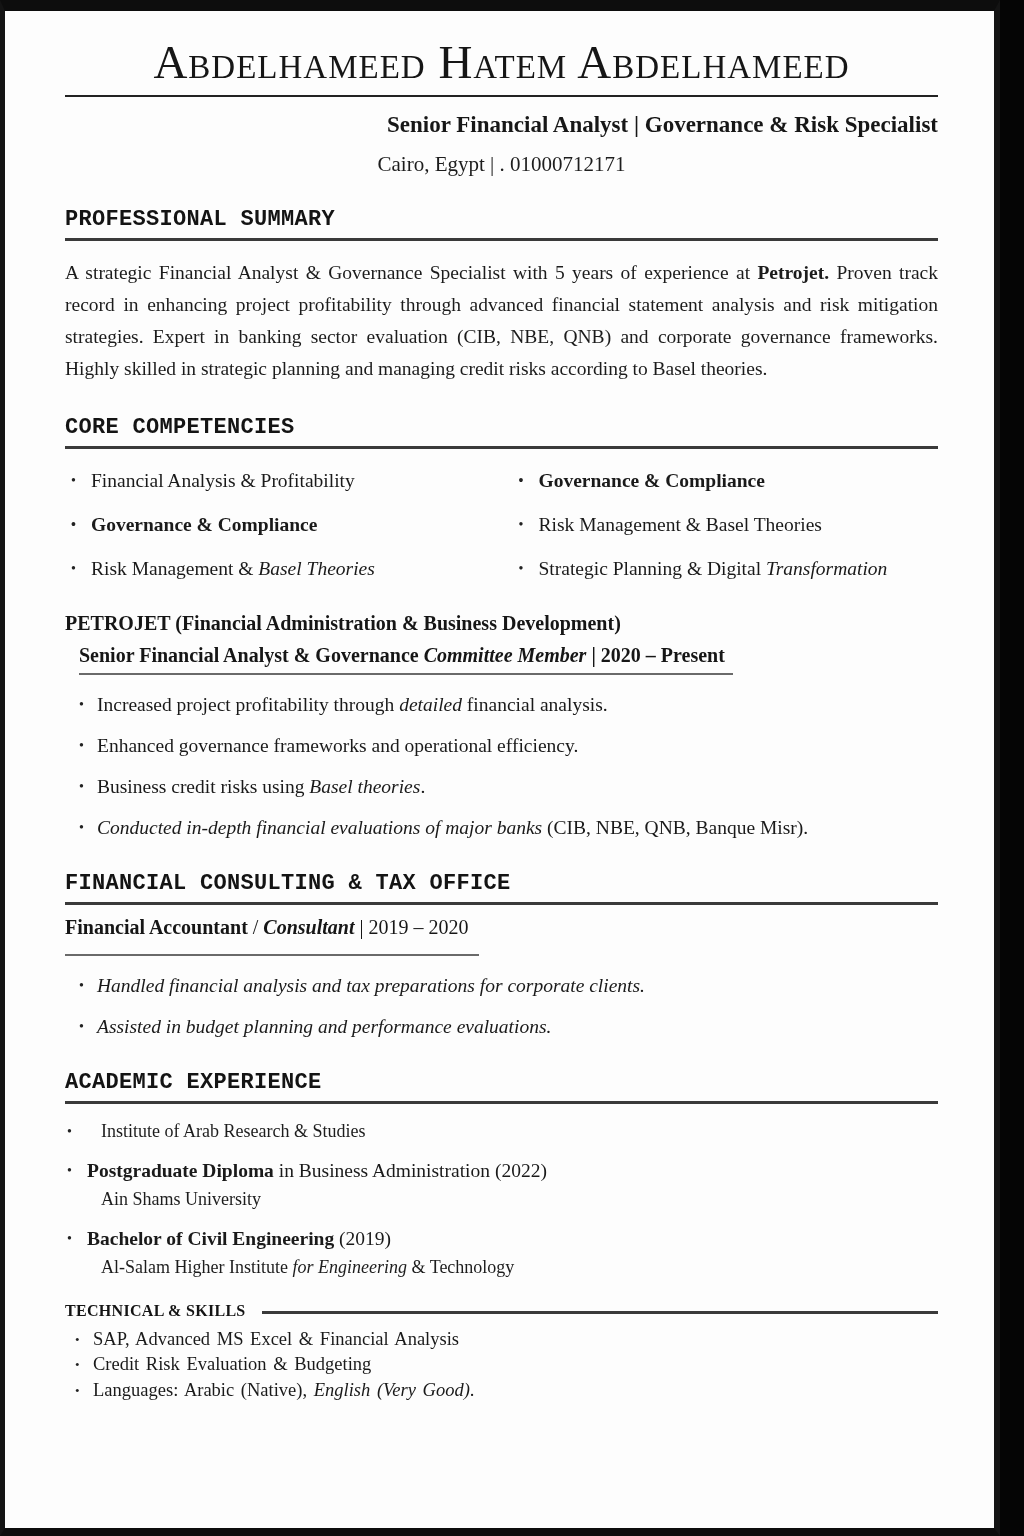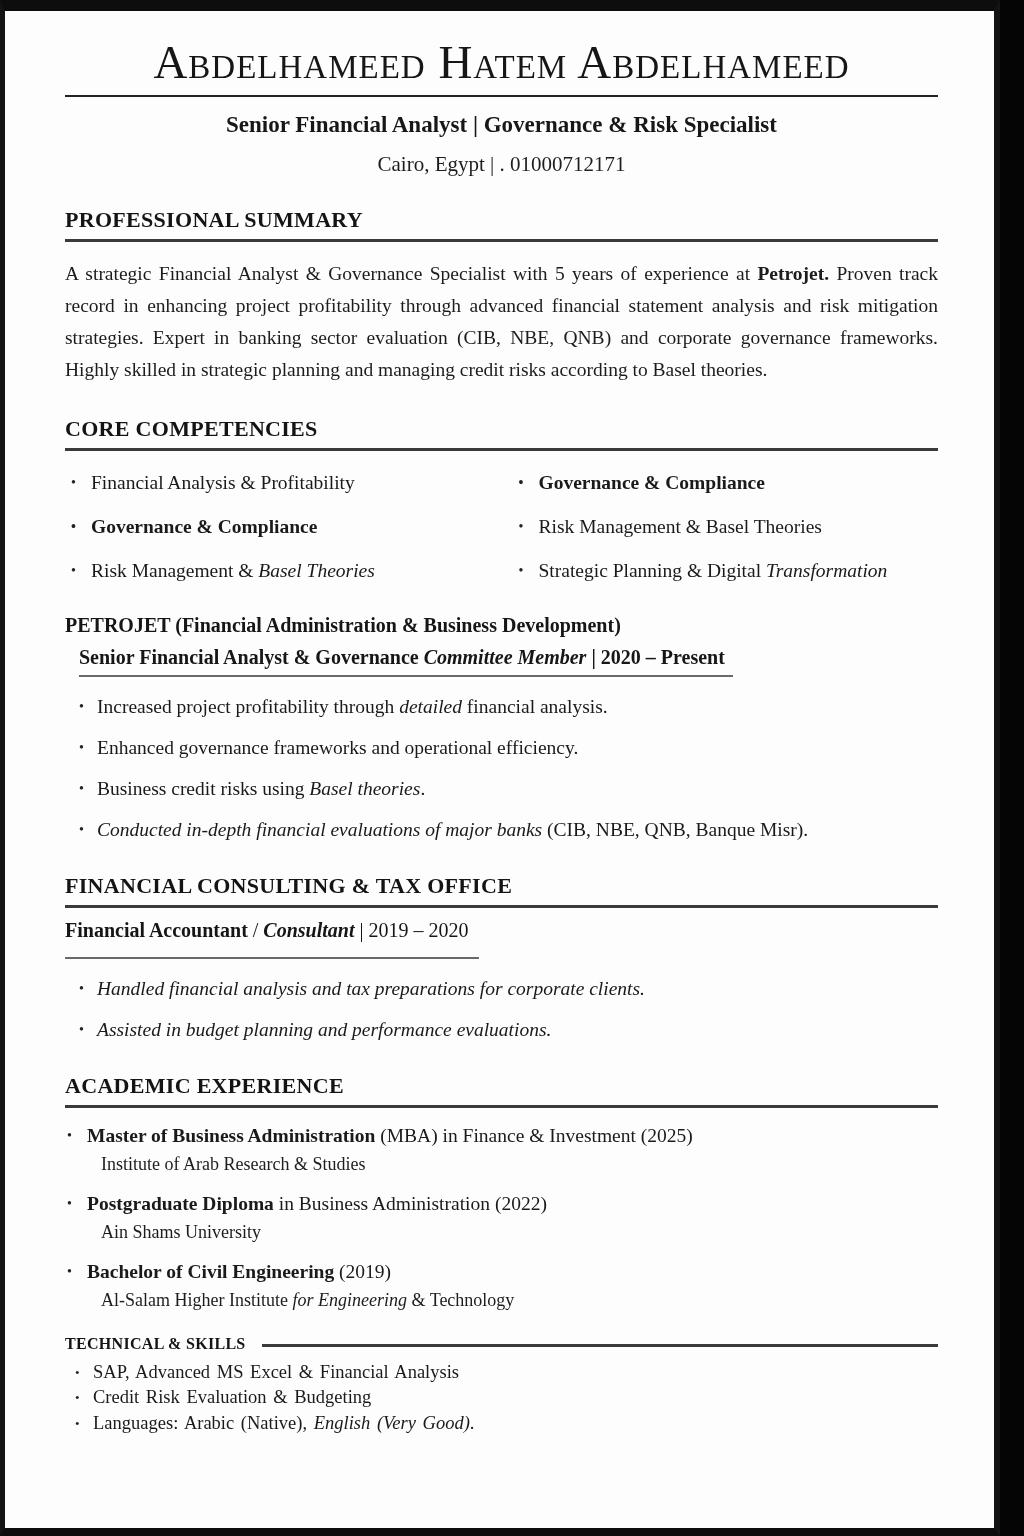--- a/index.html
+++ b/index.html
@@ -25,30 +25,31 @@
   .hdr { text-align:center; }
   .name {
     font-variant:small-caps;
     font-weight:normal;
     font-size:47px;
     letter-spacing:1px;
     line-height:1.1;
     color:#161616;
   }
   .name-rule { border-bottom:2px solid #222; margin-top:6px; }
-  .subtitle { margin-top:15px; font-size:23px; font-weight:bold; color:#171717; }
+  .subtitle { margin-top:15px; font-size:23px; font-weight:bold; color:#171717;text-align:right; }
   .contact  { margin-top:14px; font-size:21px; color:#1d1d1d; }
 
   
   section { margin-top:30px; }
   h2.sec {
     font-size:22px; font-weight:bold; letter-spacing:.3px;
     color:#141414;
     border-bottom:3px solid #3a3a3a;
     padding-bottom:6px;
+    font-family:Liberation Mono, monospace;
   }
   h2.sec-inline {
     font-size:16px; font-weight:bold; letter-spacing:.3px; color:#141414;
     display:flex; align-items:center; border-bottom:none; padding-bottom:0;
   }
   .flex-rule { flex:1; border-top:3px solid #3a3a3a; margin-left:16px; position:relative; top:2px; }
 
   .para {
     margin-top:16px;
     font-size:19.5px; line-height:32px;
@@ -163,21 +164,20 @@
       <ul class="exp-list">
         <li class="bullet"><i>Handled financial analysis and tax preparations for corporate clients.</i></li>
         <li class="bullet"><i>Assisted in budget planning and performance evaluations.</i></li>
       </ul>
     </section>
 
     <section>
       <h2 class="sec">ACADEMIC EXPERIENCE</h2>
       <ul class="edu-list">
         <li class="bullet">
-          <div><b>Master of Business Administration</b><span> (MBA) in Finance &amp; Investment (2025)</span></div>
           <div class="edu-sub"><span>Institute of Arab Research &amp; Studies</span><i></i><span></span></div>
         </li>
         <li class="bullet">
           <div><b>Postgraduate Diploma</b><span> in Business Administration (2022)</span></div>
           <div class="edu-sub"><span>Ain Shams University</span><i></i><span></span></div>
         </li>
         <li class="bullet">
           <div><b>Bachelor of Civil Engineering</b><span> (2019)</span></div>
           <div class="edu-sub"><span>Al-Salam Higher Institute </span><i>for Engineering</i><span> &amp; Technology</span></div>
         </li>

